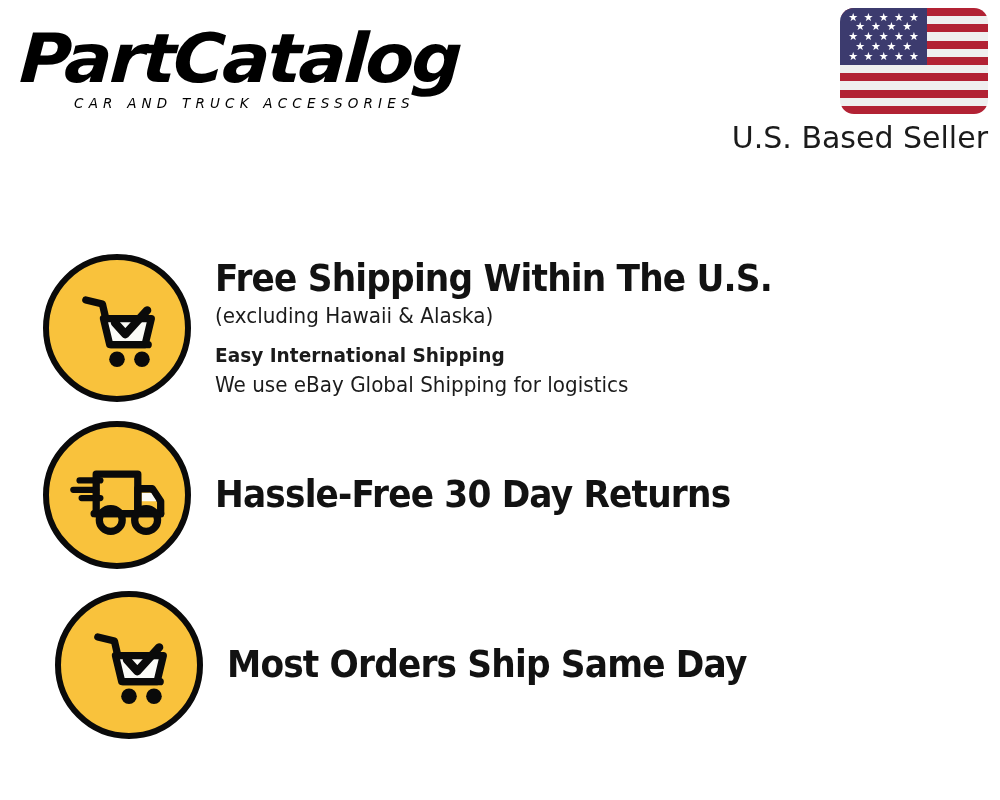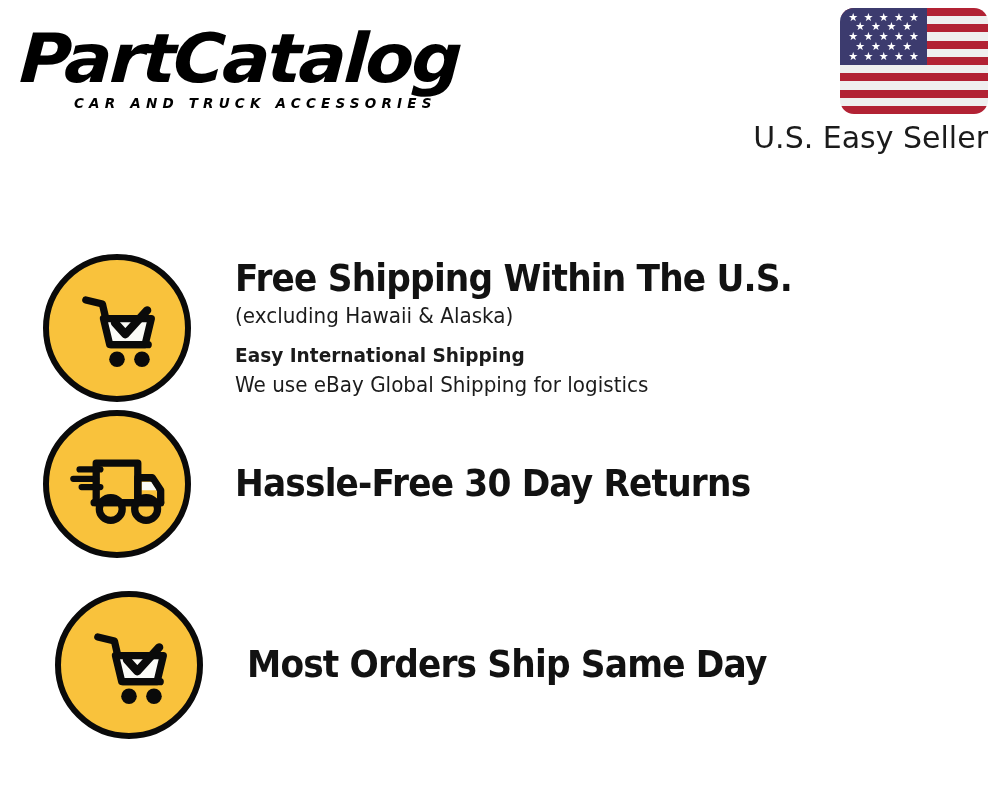--- a/index.html
+++ b/index.html
@@ -44,21 +44,21 @@
     line-height: 70px;
     letter-spacing: -2.5px;
     color: #000000;
     transform: scaleX(1.04) skewX(-3deg);
     transform-origin: left top;
     white-space: nowrap;
   }
 
   .brand-tagline {
     font-family: "DejaVu Sans", sans-serif;
-    font-weight: bold;
+    font-weight: normal;
     font-style: italic;
     font-size: 13.5px;
     letter-spacing: 5.2px;
     color: #000000;
     margin-top: 1px;
     margin-left: 52px;
     white-space: nowrap;
   }
 
   .seller-badge {
@@ -135,42 +135,42 @@
   }
 
   .feature-row {
     position: absolute;
     left: 0;
     width: 1000px;
     display: flex;
     align-items: center;
   }
   #row-0 { top: 68px;  height: 160px; }
-  #row-1 { top: 224px; height: 160px; }
+  #row-1 { top: 235px; height: 160px; }
   #row-2 { top: 405px; height: 160px; padding-left: 12px; }
 
   .icon-badge {
     position: relative;
     flex: 0 0 auto;
     width: 148px;
     height: 148px;
     margin-left: 43px;
     border-radius: 50%;
     background: #F9C23C;
     border: 6px solid #0a0a0a;
     display: flex;
     align-items: center;
     justify-content: center;
   }
 
   .icon-badge svg { display: block; }
 
   .feature-text {
     flex: 1 1 auto;
-    margin-left: 44px;
+    margin-left: 24px;
     padding-right: 20px;
   }
 
   .feature-title {
     font-family: "DejaVu Sans", sans-serif;
     font-weight: bold;
     font-size: 37px;
     line-height: 44px;
     letter-spacing: -0.9px;
     color: #121212;
@@ -260,21 +260,21 @@
             </div>
           <div class="star-row">
               <span class="star">★</span>
               <span class="star">★</span>
               <span class="star">★</span>
               <span class="star">★</span>
               <span class="star">★</span>
             </div>
         </div>
       </div>
-      <div class="seller-text">U.S. Easy Seller</div>
+      <div class="seller-text">U.S. Based Seller</div>
     </div>
 
   </div>
 
   <div class="features">
 
     <div class="feature-row" id="row-0">
       <div class="icon-badge">
         <svg width="104" height="104" viewBox="0 0 100 100" aria-hidden="true">
           <path d="M20 23 L36 27 L45 66 L80 66" fill="none" stroke="#0a0a0a" stroke-width="7" stroke-linecap="round" stroke-linejoin="round"></path>

